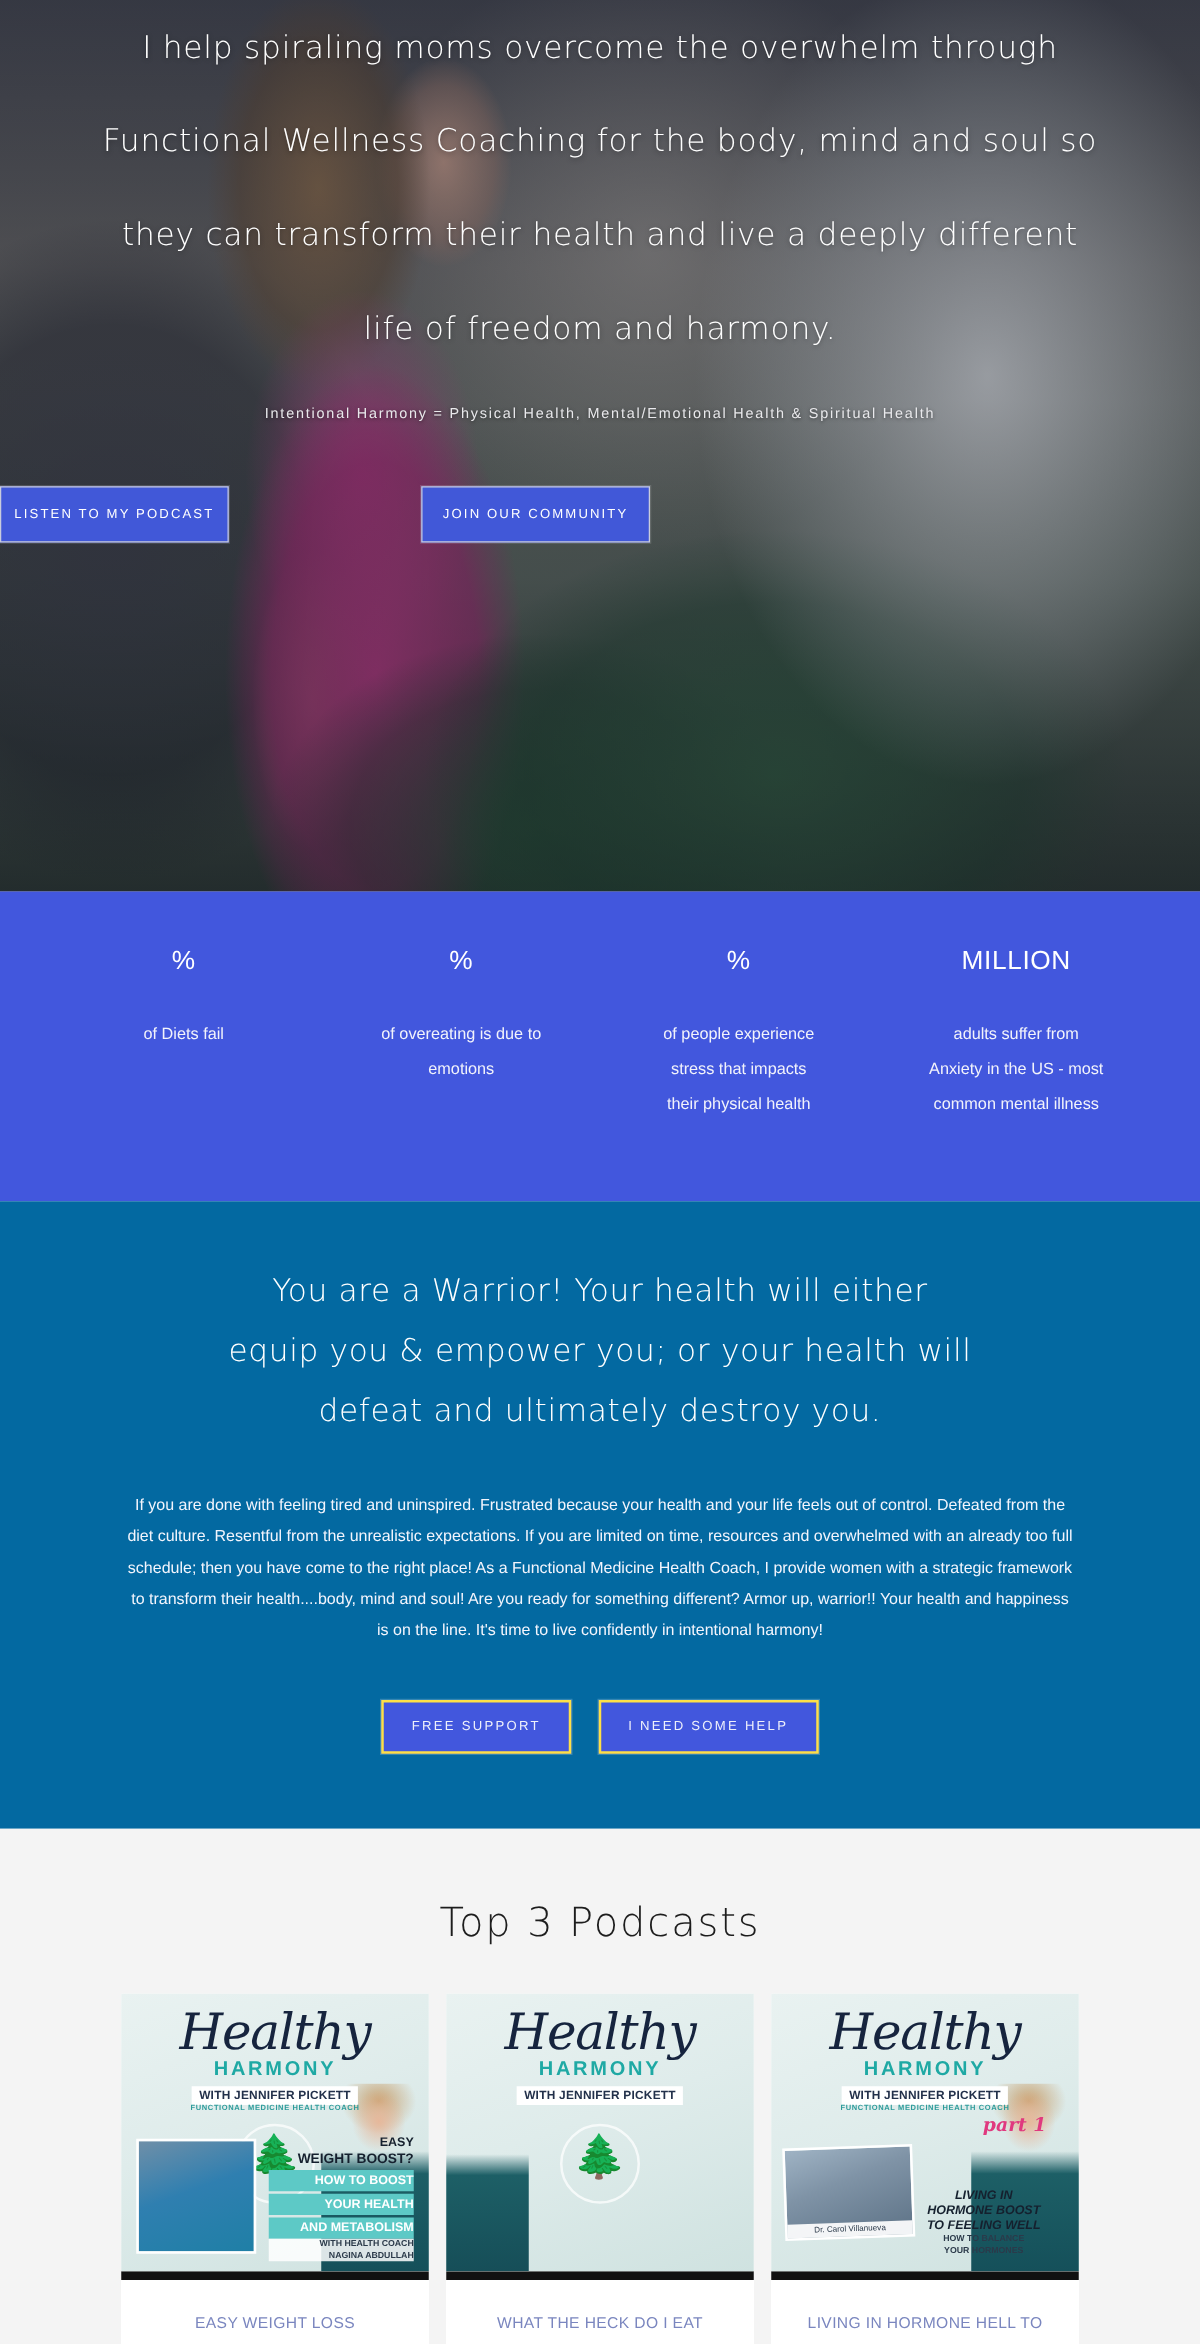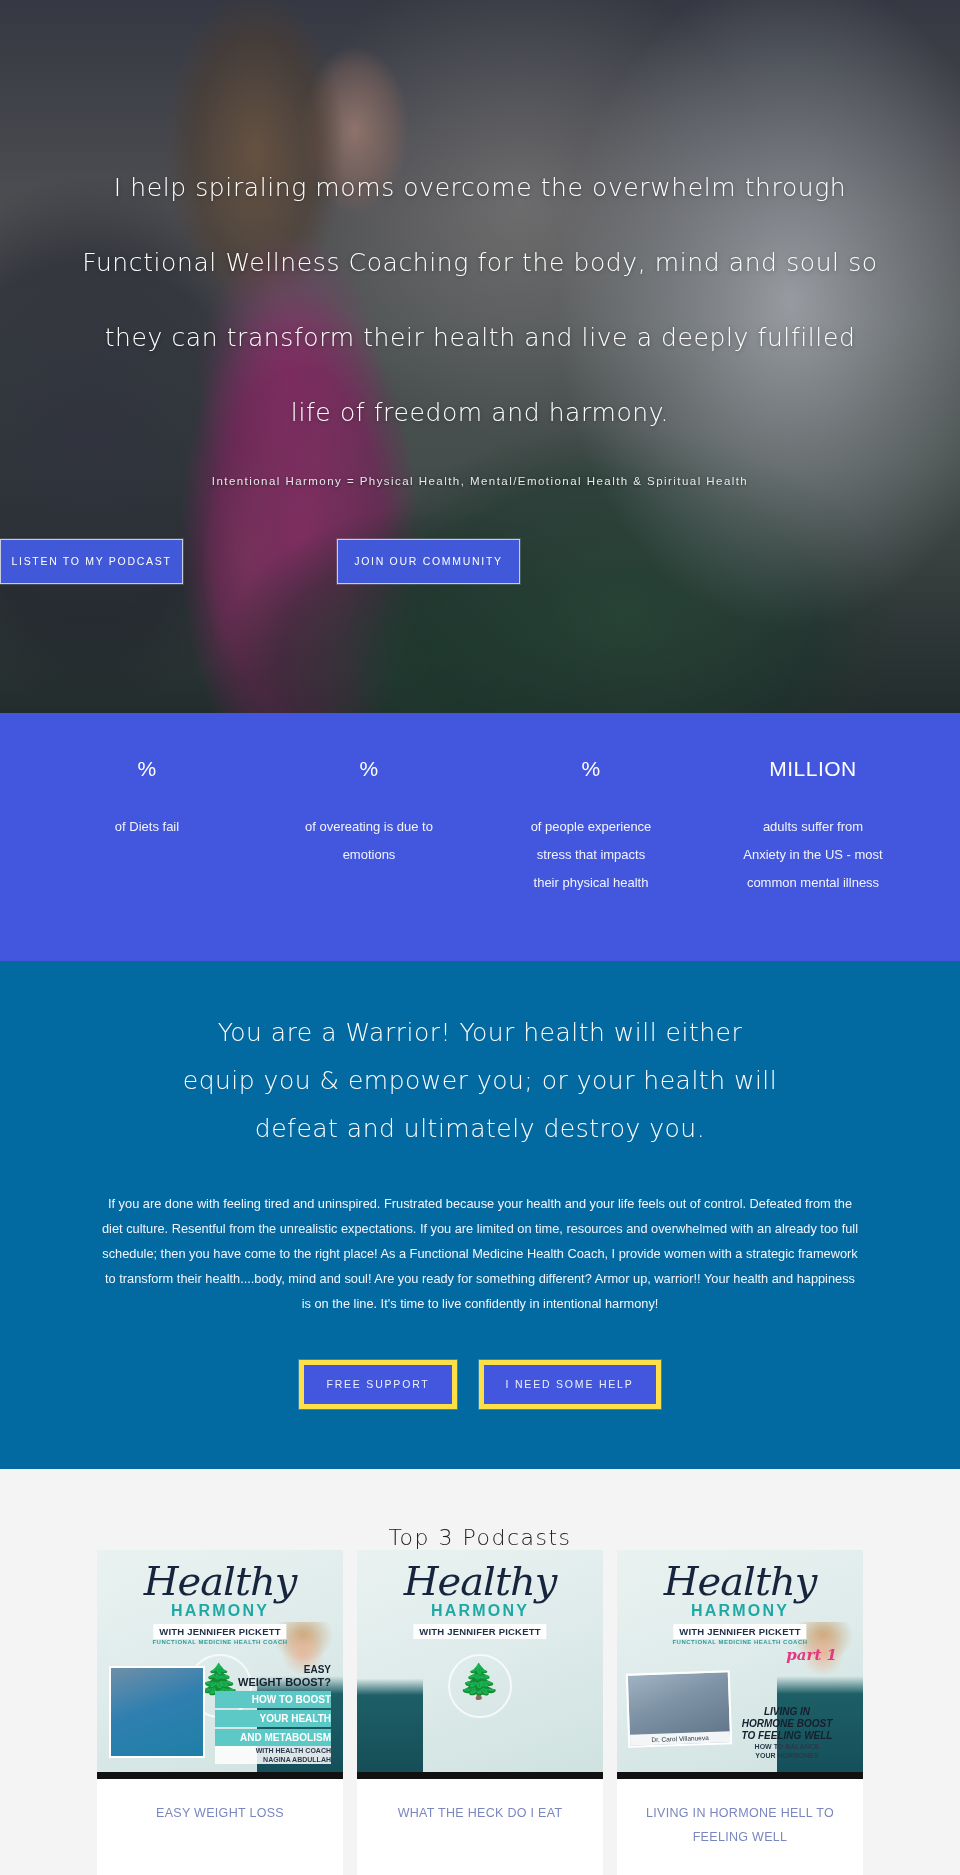--- a/index.html
+++ b/index.html
@@ -44,21 +44,20 @@
       linear-gradient(180deg, #4a4b50 0%, #6b6963 30%, #5f6a5c 65%, #303a31 100%);
     filter: saturate(0.95);
   }
   .hero-overlay {
     position: absolute; inset: 0;
     background: linear-gradient(180deg, rgba(25,30,48,0.42) 0%, rgba(30,35,55,0.34) 45%, rgba(20,28,40,0.45) 100%);
   }
   .hero-inner {
     position: relative;
     z-index: 3;
-    padding-top: 150px;
     text-align: center;
   }
   .hero-headline {
     font-family: "DejaVu Sans", sans-serif;
     font-weight: 300;
     color: #ffffff;
     font-size: 25px;
     line-height: 75px;
     letter-spacing: 0.6px;
     padding: 0 70px;
@@ -146,21 +145,21 @@
     text-align: center;
   }
   .warrior-buttons {
     margin-top: 44px;
     display: flex;
     justify-content: center;
     gap: 22px;
   }
   .btn-outline {
     background: #4257dd;
-    border: 5px solid #fde047;
+    border: 2px solid #fde047;
     color: #eef0fb;
     font-size: 10.5px;
     letter-spacing: 1.8px;
     line-height: 13px;
     padding: 13px 22px;
     min-width: 123px;
     text-align: center;
     cursor: pointer;
     box-shadow: 0 0 0 1px rgba(255,255,255,0.2);
   }
@@ -168,22 +167,23 @@
   
   .podcasts {
     background: #f4f4f4;
     padding: 56px 0 60px 0;
   }
   .podcasts-title {
     font-family: "DejaVu Sans", sans-serif;
     font-weight: 300;
     text-align: center;
     color: #1d1d1d;
-    font-size: 22px;
+    font-size: 32px;
     letter-spacing: 1.5px;
+    margin-bottom: 38px;
   }
   .cards {
     display: flex;
     justify-content: center;
     gap: 14px;
   }
   .card {
     width: 246px;
     background: #ffffff;
   }
@@ -337,21 +337,21 @@
 
 <div class="page">
 
   <section class="hero">
     <div class="hero-photo"></div>
     <div class="hero-overlay"></div>
     <div class="hero-inner">
       <div class="hero-headline">
         <div>I help spiraling moms overcome the overwhelm through</div>
         <div>Functional Wellness Coaching for the body, mind and soul so</div>
-        <div>they can transform their health and live a deeply fulfilled</div>
+        <div>they can transform their health and live a deeply different</div>
         <div>life of freedom and harmony.</div>
       </div>
       <div class="hero-sub">Intentional Harmony = Physical Health, Mental/Emotional Health &amp; Spiritual Health</div>
       <div class="hero-buttons">
         <button class="btn">LISTEN TO MY PODCAST</button>
         <button class="btn wide">JOIN OUR COMMUNITY</button>
       </div>
     </div>
   </section>
 

